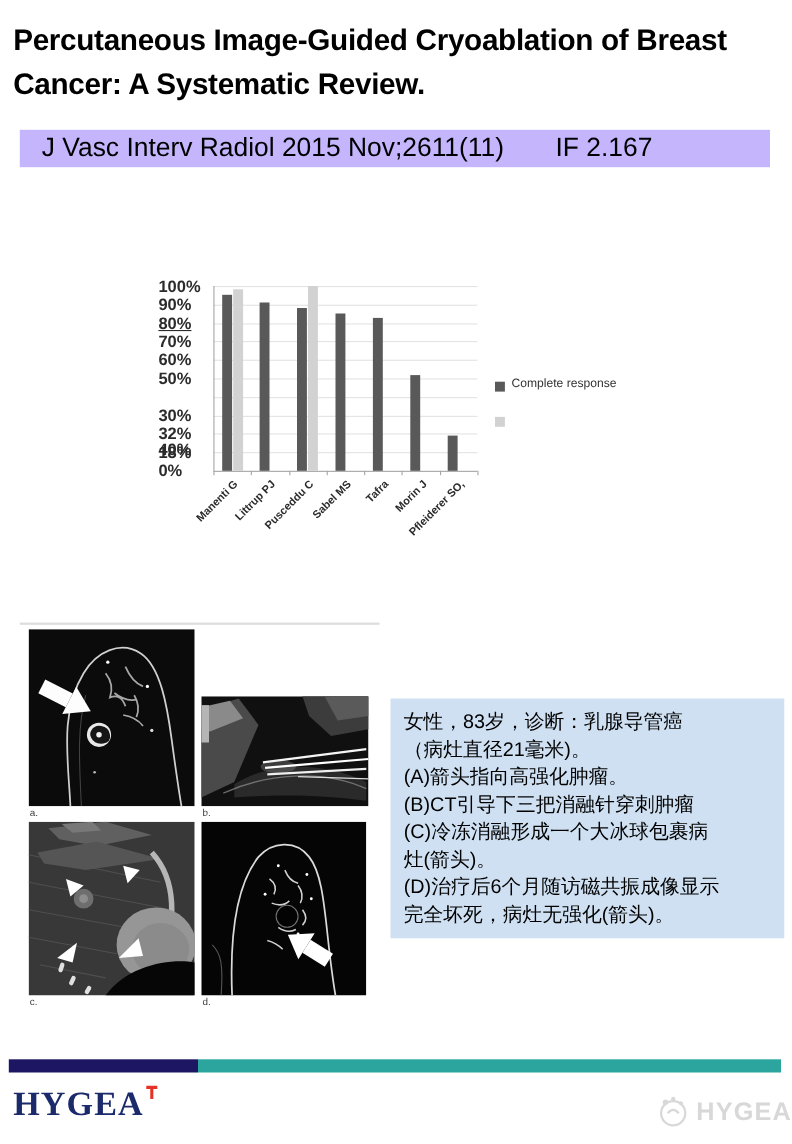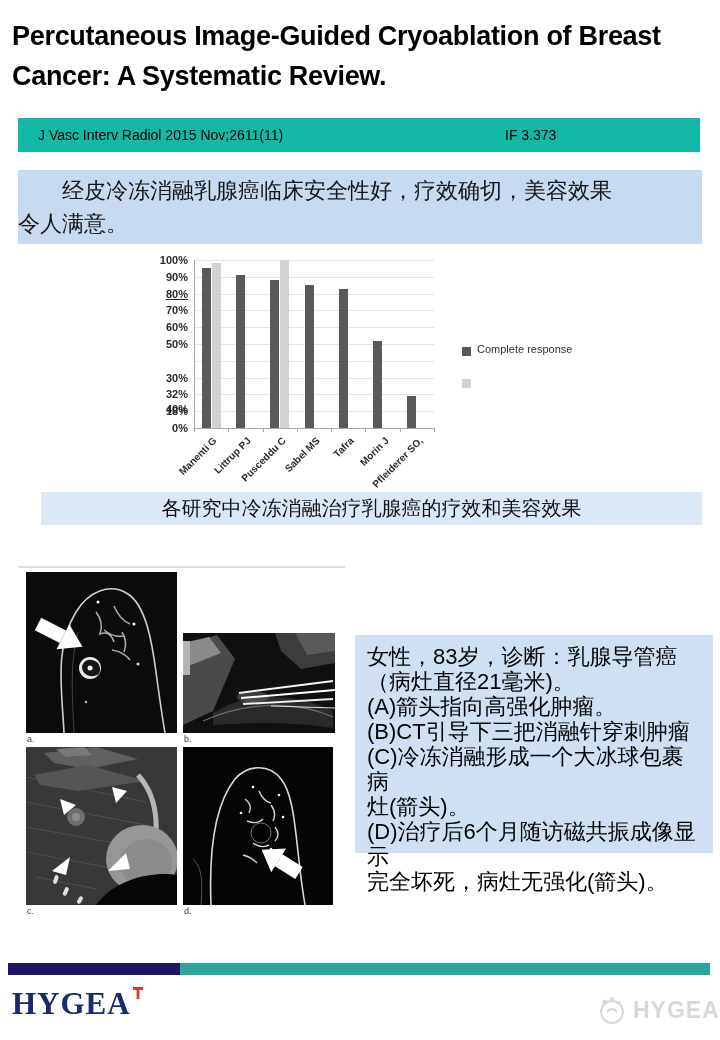--- a/index.html
+++ b/index.html
@@ -4,54 +4,54 @@
 <style>
   html,body{margin:0;padding:0;background:#fff;}
   .slide{position:relative;width:720px;height:1040px;background:#ffffff;overflow:hidden;
          font-family:"Liberation Sans","DejaVu Sans",sans-serif;}
 
   .title{position:absolute;left:12px;top:16px;width:702px;margin:0;
          font-size:27px;line-height:40px;font-weight:bold;color:#000;
          letter-spacing:-0.3px;white-space:pre-line;}
 
   .citation-bar{position:absolute;left:18px;top:118px;width:682px;height:34px;
-                background:#14b8a6;font-size:14px;line-height:34px;color:#000;}
+                background:#c4b5fd;font-size:24px;line-height:34px;color:#000;}
   .citation-bar .journal{position:absolute;left:20px;}
   .citation-bar .if{position:absolute;left:487px;}
 
   .summary-box{position:absolute;left:18px;top:170px;width:684px;height:70px;
                background:#c8daf0;font-size:22px;line-height:33px;color:#141414;
                padding-top:4px;white-space:pre-line;}
 
   .chart{position:absolute;left:128px;top:250px;width:480px;height:242px;background:#fff;}
   .chart .gridline{position:absolute;height:1px;background:#e3e3e3;}
   .chart .axis-y{position:absolute;width:1px;background:#a6a6a6;}
   .chart .axis-x{position:absolute;height:1px;background:#a6a6a6;}
-  .chart .ytick-label{position:absolute;width:44px;text-align:right;
-                      font-size:11px;font-weight:bold;color:#2b2b2b;line-height:11px;}
+  .chart .ytick-label{position:absolute;width:44px;text-align:left;
+                      font-size:15px;font-weight:bold;color:#2b2b2b;line-height:11px;}
   .chart .xtick{position:absolute;width:1px;height:4px;background:#a6a6a6;}
   .chart .bar{position:absolute;}
   .chart .cat-label{position:absolute;width:100px;text-align:right;
                     font-size:10px;font-weight:bold;color:#2b2b2b;line-height:11px;
                     transform:rotate(-45deg);transform-origin:100% 0%;}
-  .chart .legend-entry{position:absolute;display:flex;gap:6px;align-items:flex-end;margin-left:12px;}
+  .chart .legend-entry{position:absolute;display:flex;gap:6px;align-items:flex-end;}
   .chart .legend-swatch{width:9px;height:9px;margin-top:1px;flex:0 0 auto;}
   .chart .legend-label{font-size:11px;color:#333;width:118px;line-height:14px;}
 
   .caption-bar{position:absolute;left:41px;top:492px;width:661px;height:33px;
                background:#dbe8f6;text-align:center;font-size:20px;line-height:33px;color:#101010;}
 
   .fig-rule{position:absolute;left:18px;top:566px;width:327px;height:2px;background:#dcdcdc;}
 
   .panel{position:absolute;}
   .panel svg{display:block;}
   .panel .plabel{position:absolute;left:1px;bottom:-11px;font-size:9px;color:#3c3c3c;line-height:10px;}
 
   .case-box{position:absolute;left:355px;top:635px;width:334px;height:200px;
-            background:#cfe0f2;padding:9px 12px;font-size:22px;line-height:25px;
+            background:#cfe0f2;padding:9px 12px;font-size:18px;line-height:25px;
             color:#000;white-space:pre-line;}
 
   .bar-navy{position:absolute;left:8px;top:963px;width:172px;height:12px;background:#1d1663;}
   .bar-teal{position:absolute;left:180px;top:963px;width:530px;height:12px;background:#2ba59e;}
 
   .logo{position:absolute;left:12px;top:986px;
         font-family:"Liberation Serif","DejaVu Serif",serif;
         font-weight:bold;font-size:31px;color:#1b2a6b;letter-spacing:1px;}
   .logo .mark{display:inline-block;vertical-align:14px;margin-left:1px;}
 
@@ -61,25 +61,23 @@
 </head>
 <body>
 
 <div class="slide">
 
   <h1 class="title">Percutaneous Image-Guided Cryoablation of Breast
 Cancer: A Systematic Review.</h1>
 
   <div class="citation-bar">
     <span class="journal">J Vasc Interv Radiol 2015 Nov;2611(11)</span>
-    <span class="if">IF 3.373</span>
-  </div>
-
-  <div class="summary-box">　　经皮冷冻消融乳腺癌临床安全性好，疗效确切，美容效果
-令人满意。</div>
+    <span class="if">IF 2.167</span>
+  </div>
+
 
   <div class="chart" id="chart">
       <div class="ytick-label" style="left: 16px; top: 173px;">0%</div>
       <div class="gridline" style="left: 66px; top: 161.2px; width: 240px;"></div>
       <div class="ytick-label" style="left: 16px; top: 156.2px;">18%</div>
       <div class="gridline" style="left: 66px; top: 144.4px; width: 240px;"></div>
       <div class="ytick-label" style="left: 16px; top: 139.4px;">32%</div>
       <div class="gridline" style="left: 66px; top: 127.6px; width: 240px;"></div>
       <div class="ytick-label" style="left: 16px; top: 122.6px;">30%</div>
       <div class="gridline" style="left: 66px; top: 110.8px; width: 240px;"></div>
@@ -124,21 +122,20 @@
       <div class="cat-label" style="left: 188.857px; top: 185px;">Pfleiderer SO,</div>
       <div class="legend-entry" style="left: 322px; top: 92px;">
         <span class="legend-swatch" style="background: rgb(89, 89, 89);"></span>
         <span class="legend-label">Complete response</span>
       </div>
       <div class="legend-entry" style="left: 322px; top: 128px;">
         <span class="legend-swatch" style="background: rgb(210, 210, 210);"></span>
       </div>
     </div>
 
-  <div class="caption-bar">各研究中冷冻消融治疗乳腺癌的疗效和美容效果</div>
 
   <div class="fig-rule"></div>
 
   <div class="panel" style="left:26px;top:572px;width:151px;height:161px;">
     <svg width="151" height="161">
       <rect width="151" height="161" fill="#0b0b0b"></rect>
       <path d="M38,161 C36,118 28,76 50,40 C62,20 84,10 102,22 C120,34 126,70 130,100 C133,122 136,144 139,161" stroke="#e6e6e6" stroke-width="1.6" fill="none" opacity="0.9"></path>
       <path d="M48,161 C46,120 44,90 52,60" stroke="#777" stroke-width="1" fill="none" opacity="0.5"></path>
       <path d="M70,40 q8,10 4,22 q10,-4 14,8 M88,34 q6,14 16,18 M78,58 q10,8 20,6 M96,60 q6,10 2,20 M86,78 q12,2 18,10" stroke="#cfcfcf" stroke-width="1.6" fill="none" opacity="0.8"></path>
       <circle cx="72" cy="30" r="1.5" fill="#fff"></circle>

